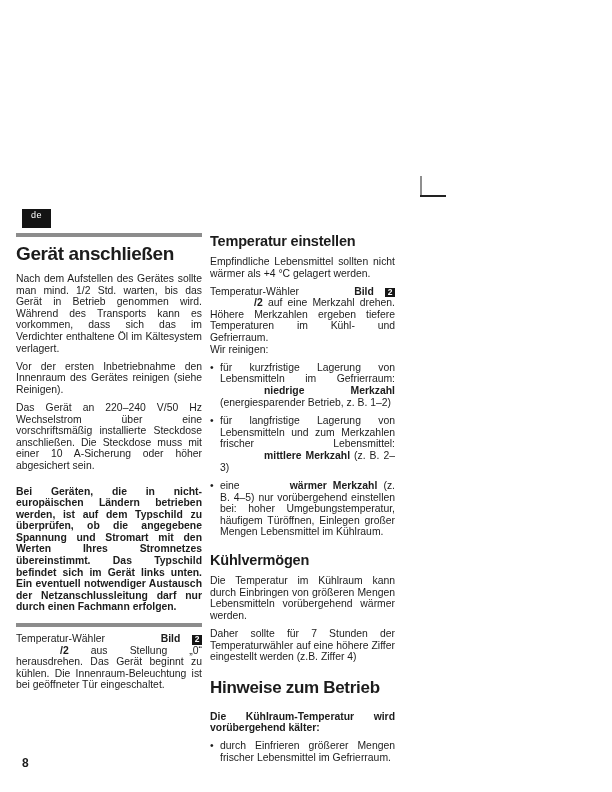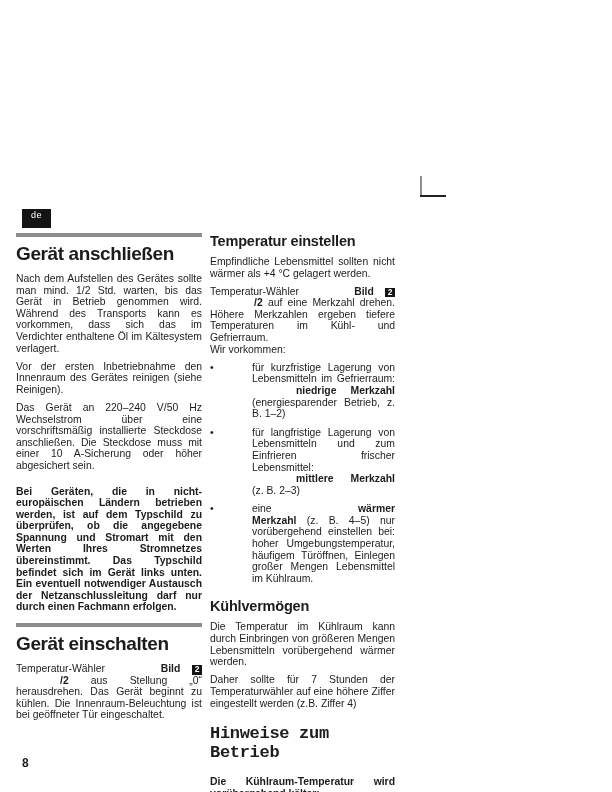--- a/index.html
+++ b/index.html
@@ -23,35 +23,35 @@
   
   .crop-v{position:absolute;left:420px;top:176px;width:2px;height:21px;background:#8f8f8f;}
   .crop-h{position:absolute;left:420px;top:195px;width:26px;height:2px;background:#222;}
   
   .col-left{position:absolute;left:16px;top:233px;width:186px;}
   .col-right{position:absolute;left:210px;top:233px;width:185px;}
   .rule{height:4px;background:#8c8c8c;margin:0 0 6px 0;}
   .rule.second{margin-top:10px;}
   h1{font-size:19px;line-height:21px;margin:0 0 9px 0;font-weight:bold;letter-spacing:-0.4px;}
   h2{font-size:14.5px;line-height:16px;margin:0 0 7px 0;font-weight:bold;letter-spacing:-0.2px;}
-  h2.big{font-size:17px;line-height:19px;margin-top:15px;letter-spacing:-0.3px;font-family:Liberation Mono, monospace;}
+  h2.big{font-size:17px;line-height:19px;margin-top:15px;letter-spacing:-0.3px;}
   h2.kuehl{margin-top:14px;}
   p{font-size:10.4px;line-height:11.6px;margin:0 0 6.5px 0;text-align:justify;}
   p.tight{margin-bottom:0;}
   p.bold{font-weight:bold;margin-top:14px;}
   .numbox{
     display:inline-block;background:#151515;color:#ffffff;
     font-weight:bold;font-size:8.5px;line-height:9.5px;
     padding:0 2px;min-width:6px;text-align:center;
     vertical-align:0;
   }
   b{font-weight:bold;padding-left:44px;}
   .bullet{display:flex;font-size:10.4px;line-height:11.6px;margin:0 0 7px 0;}
   .bullet .dot{width:10px;flex:0 0 10px;}
-  .bullet .btext{flex:1;text-align:justify;margin-left:32px;}
+  .bullet .btext{flex:1;text-align:justify;}
   .page-number{
     position:absolute;left:22px;top:756px;
     font-size:12px;font-weight:bold;
   }
 </style>
 </head>
 <body>
 
 <div class="page">
 
@@ -62,37 +62,36 @@
 
   <div class="col-left">
     <div class="rule"></div>
     <h1>Gerät anschließen</h1>
     <p>Nach dem Aufstellen des Gerätes sollte man mind. 1/2 Std. warten, bis das Gerät in Betrieb genommen wird. Während des Transports kann es vorkommen, dass sich das im Verdichter enthaltene Öl im Kältesystem verlagert.</p>
     <p>Vor der ersten Inbetriebnahme den Innenraum des Gerätes reinigen (siehe Reinigen).</p>
     <p>Das Gerät an 220–240 V/50 Hz Wechselstrom über eine vorschriftsmäßig installierte Steckdose anschließen. Die Steckdose muss mit einer 10 A-Sicherung oder höher abgesichert sein.</p>
     <p class="bold">Bei Geräten, die in nicht-europäischen Ländern betrieben werden, ist auf dem Typschild zu überprüfen, ob die angegebene Spannung und Stromart mit den Werten Ihres Stromnetzes übereinstimmt. Das Typschild befindet sich im Gerät links unten. Ein eventuell notwendiger Austausch der Netzanschlussleitung darf nur durch einen Fachmann erfolgen.</p>
 
     <div class="rule second"></div>
-    <h1>Gerät einschalten</h1>
     <p><span>Temperatur-Wähler </span><b>Bild </b><span class="numbox">2</span><b>/2</b><span> aus Stellung „0“ herausdrehen. Das Gerät beginnt zu kühlen. Die Innenraum-Beleuchtung ist bei geöffneter Tür eingeschaltet.</span></p>
   </div>
 
   <div class="col-right">
     <h2>Temperatur einstellen</h2>
     <p>Empfindliche Lebensmittel sollten nicht wärmer als +4 °C gelagert werden.</p>
     <p class="tight"><span>Temperatur-Wähler </span><b>Bild </b><span class="numbox">2</span><b>/2</b><span> auf eine Merkzahl drehen. Höhere Merkzahlen ergeben tiefere Temperaturen im Kühl- und Gefrierraum.</span></p>
-    <p>Wir vorkommen:</p>
+    <p>Wir reinigen:</p>
 
     <div class="bullet">
       <span class="dot">•</span>
       <span class="btext"><span>für kurzfristige Lagerung von Lebensmitteln im Gefrierraum: </span><b>niedrige Merkzahl</b><span> (energiesparender Betrieb, z. B. 1–2)</span></span>
     </div>
     <div class="bullet">
       <span class="dot">•</span>
-      <span class="btext"><span>für langfristige Lagerung von Lebensmitteln und zum Einfrieren frischer Lebensmittel: </span><b>mittlere Merkzahl</b><span> (z. B. 2–3)</span></span>
+      <span class="btext"><span>für langfristige Lagerung von Lebensmitteln und zum Merkzahlen frischer Lebensmittel: </span><b>mittlere Merkzahl</b><span> (z. B. 2–3)</span></span>
     </div>
     <div class="bullet">
       <span class="dot">•</span>
       <span class="btext"><span>eine </span><b>wärmer Merkzahl</b><span> (z. B. 4–5) nur vorübergehend einstellen bei: hoher Umgebungstemperatur, häufigem Türöffnen, Einlegen großer Mengen Lebensmittel im Kühlraum.</span></span>
     </div>
 
     <h2 class="kuehl">Kühlvermögen</h2>
     <p>Die Temperatur im Kühlraum kann durch Einbringen von größeren Mengen Lebensmitteln vorübergehend wärmer werden.</p>
     <p>Daher sollte für 7 Stunden der Temperaturwähler auf eine höhere Ziffer eingestellt werden (z.B. Ziffer 4)</p>
 

